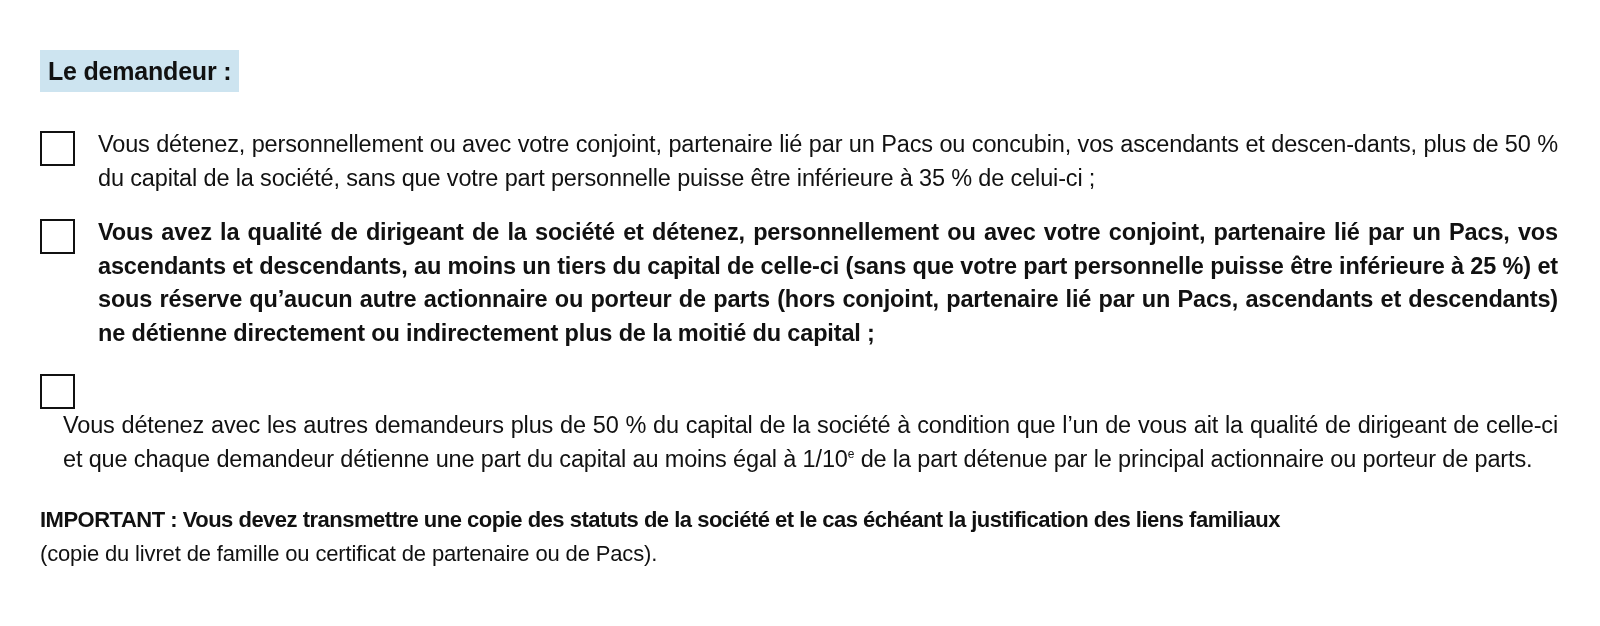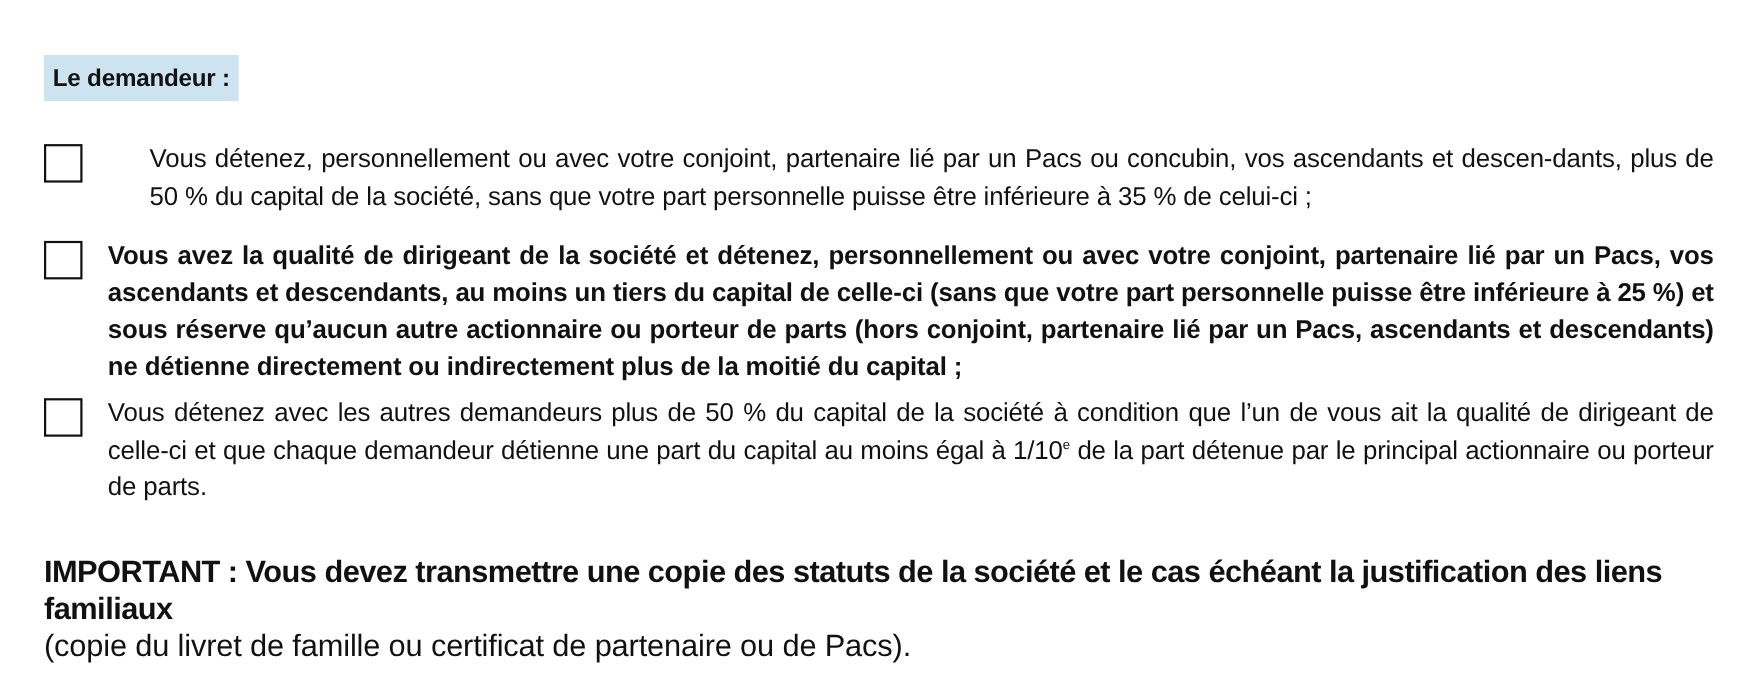--- a/index.html
+++ b/index.html
@@ -4,59 +4,59 @@
 <style>
   html, body { margin: 0; padding: 0; background: #ffffff; }
   body {
     width: 1600px; height: 626px; position: relative; overflow: hidden;
     font-family: "Liberation Sans", "DejaVu Sans", sans-serif;
     color: #111111;
   }
   .heading {
     position: absolute; left: 40px; top: 50px; height: 42px;
     background: #cde4f0; padding: 0 8px;
-    font-weight: bold; font-size: 22px; line-height: 42px; letter-spacing: -0.2px;
+    font-weight: bold; font-size: 25px; line-height: 42px; letter-spacing: -0.2px;
   }
   .option {
     position: absolute; left: 40px; width: 1518px;
     display: flex; align-items: flex-start;
   }
   .checkbox {
     flex: 0 0 auto; width: 35px; height: 35px; box-sizing: border-box;
     border: 2.5px solid #111; margin-top: 3px; cursor: pointer; background: #fff;
   }
   .option-text {
     margin-left: 23px; font-size: 23.5px; line-height: 33.5px;
     text-align: justify; letter-spacing: -0.15px; flex: 1;
   }
   sup { font-size: 12px; line-height: 0; vertical-align: 9px; }
   .important {
     position: absolute; left: 40px; top: 503px; width: 1518px;
-    font-size: 28px; line-height: 33.5px; letter-spacing: -0.15px;
+    font-size: 22px; line-height: 33.5px; letter-spacing: -0.15px;
   }
   .important b { font-weight: bold; letter-spacing: -0.5px; }
 </style>
 </head>
 <body>
 
 <div class="heading">
   <span>Le demandeur :</span>
 </div>
 
-<div class="option" style="top:128px;gap:38px;">
+<div class="option" style="top:128px;">
   <div class="checkbox"></div>
   <div class="option-text">Vous détenez, personnellement ou avec votre conjoint, partenaire lié par un Pacs ou concubin, vos ascendants et descen-dants, plus de 50 % du capital de la société, sans que votre part personnelle puisse être inférieure à 35 % de celui-ci ;</div>
 </div>
 
 <div class="option" style="top:216px;font-weight:bold;">
   <div class="checkbox"></div>
   <div class="option-text">Vous avez la qualité de dirigeant de la société et détenez, personnellement ou avec votre conjoint, partenaire lié par un Pacs, vos ascendants et descendants, au moins un tiers du capital de celle-ci (sans que votre part personnelle puisse être inférieure à 25 %) et sous réserve qu’aucun autre actionnaire ou porteur de parts (hors conjoint, partenaire lié par un Pacs, ascendants et descendants) ne détienne directement ou indirectement plus de la moitié du capital ;</div>
 </div>
 
-<div class="option" style="top:359px;">
+<div class="option" style="top:371px;flex-direction:column;">
   <div class="checkbox"></div>
   <div class="option-text"><span>Vous détenez avec les autres demandeurs plus de 50 % du capital de la société à condition que l’un de vous ait la qualité de dirigeant de celle-ci et que chaque demandeur détienne une part du capital au moins égal à 1/10</span><sup>e</sup><span> de la part détenue par le principal actionnaire ou porteur de parts.</span></div>
 </div>
 
 <div class="important">
   <b>IMPORTANT : Vous devez transmettre une copie des statuts de la société et le cas échéant la justification des liens familiaux</b><br>
   <span>(copie du livret de famille ou certificat de partenaire ou de Pacs).</span>
 </div>
 
 </body></html>

